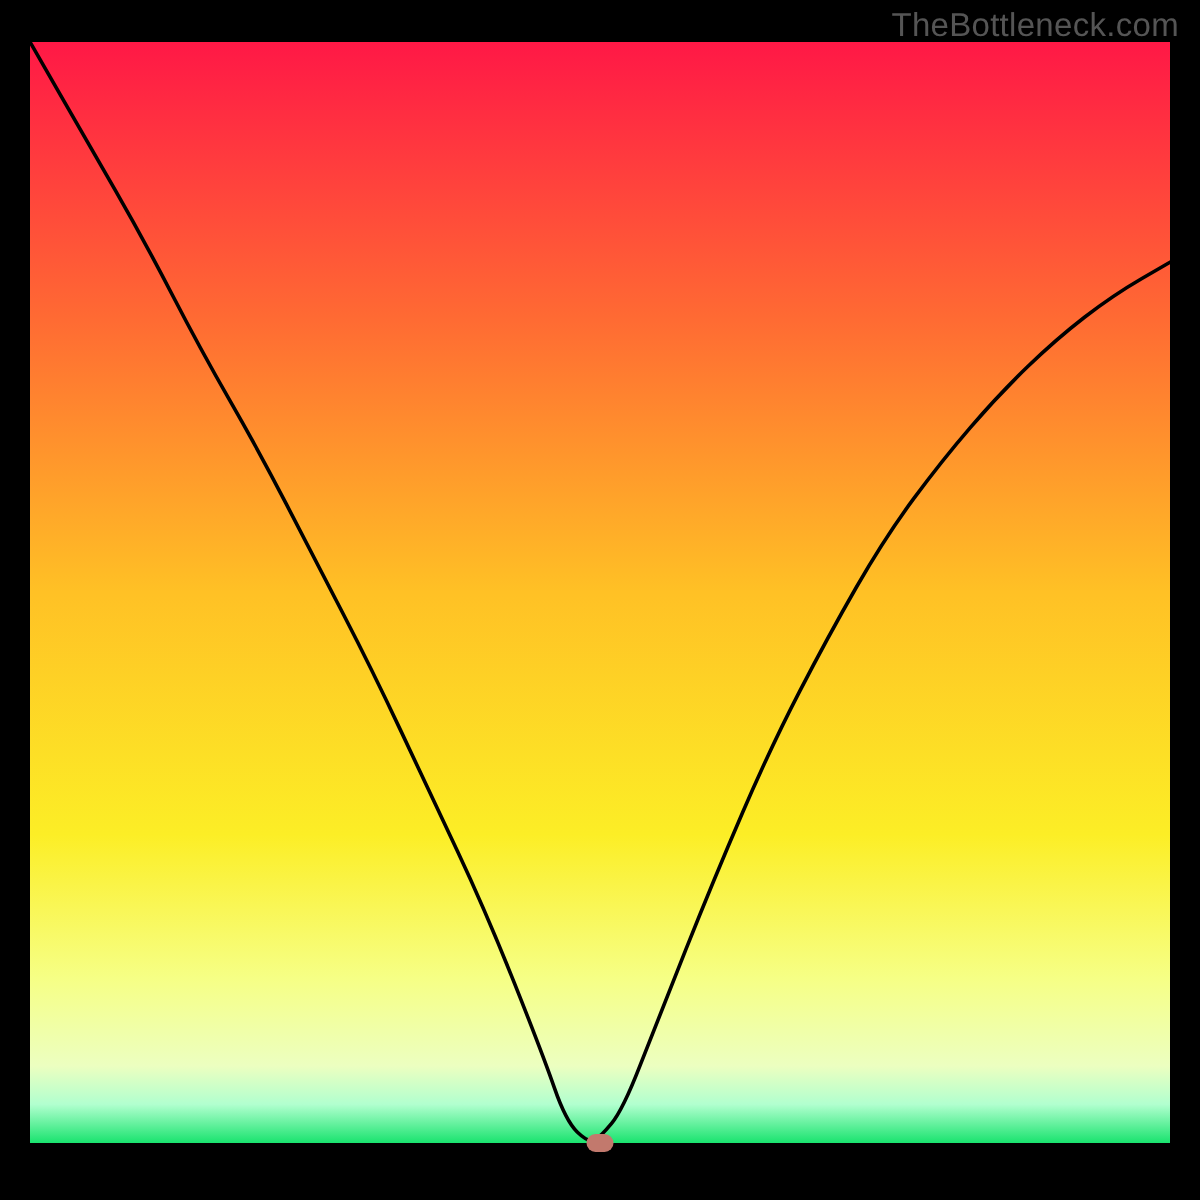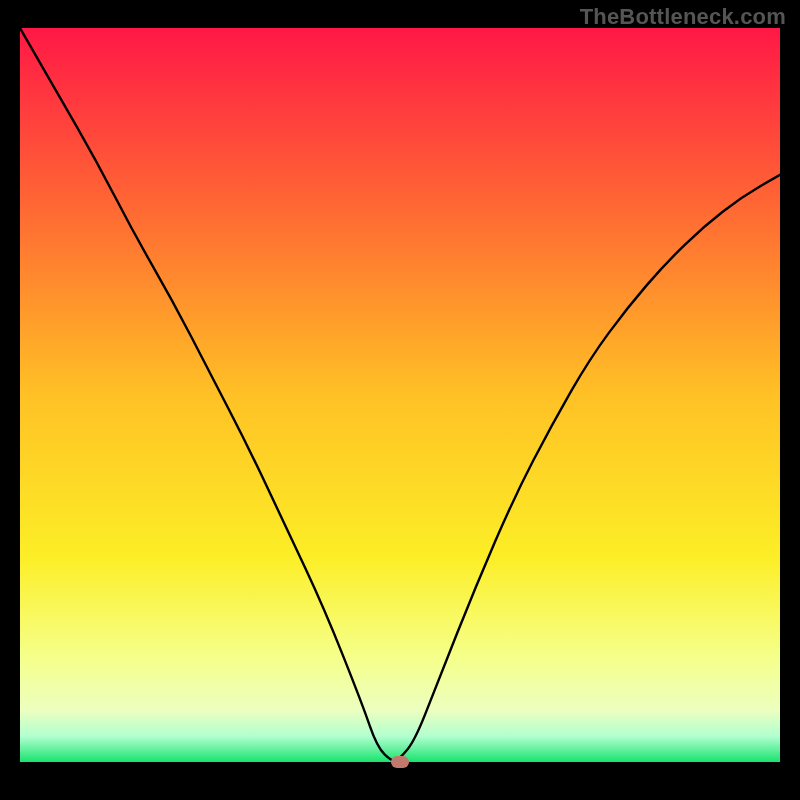--- a/index.html
+++ b/index.html
@@ -16,21 +16,21 @@
     width: 800px;
     height: 800px;
     background: #000000;
   }
   .watermark {
     position: absolute;
     top: 4px;
     right: 14px;
     color: #555555;
     font-size: 22px;
-    font-weight: 700;
+    font-weight: 400;
     letter-spacing: 0.2px;
     z-index: 10;
   }
   .plot-area {
     position: absolute;
     left: 20px;
     top: 28px;
     width: 760px;
     height: 734px;
   }

